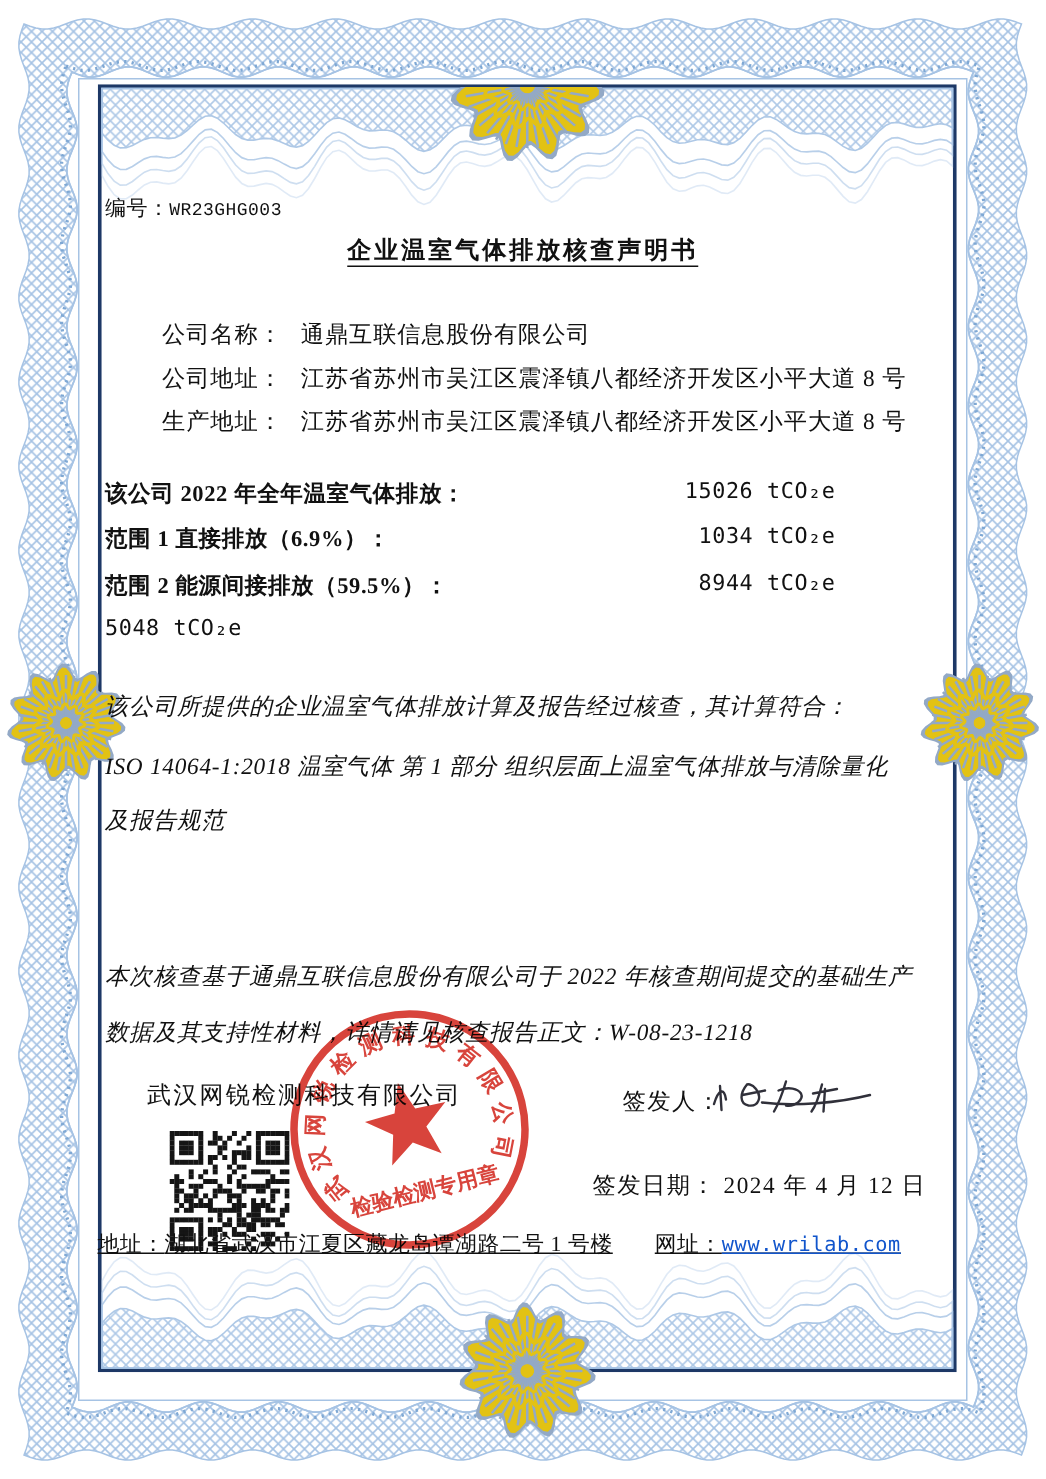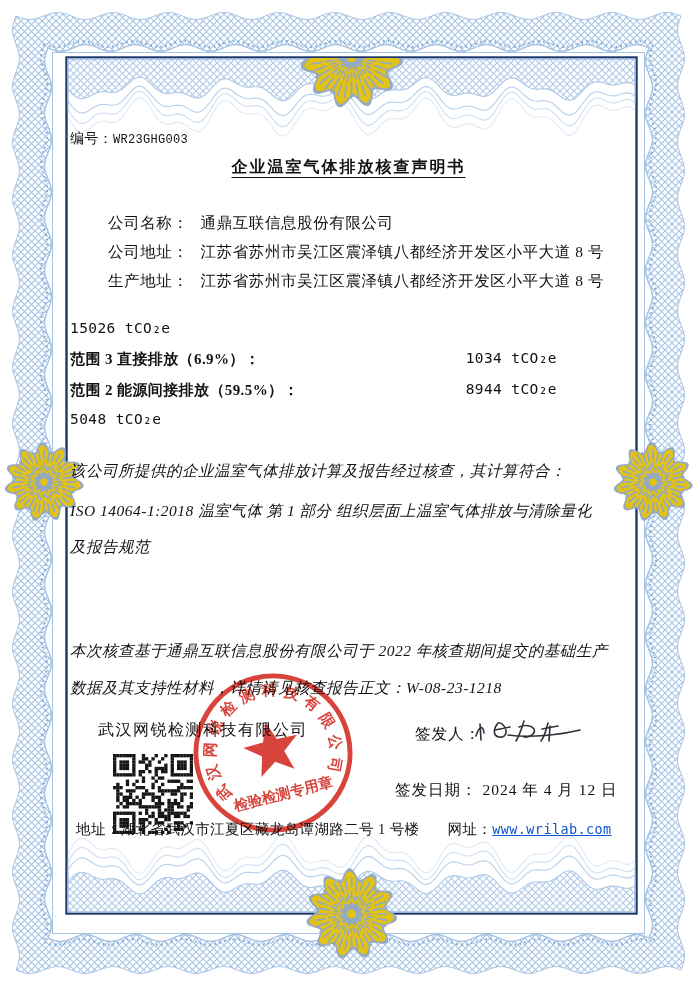--- a/index.html
+++ b/index.html
@@ -12,21 +12,21 @@
          letter-spacing:2px;text-decoration:underline;text-underline-offset:5px;}
   .field-row{left:82px;font-size:15.5px;letter-spacing:.6px;white-space:nowrap;}
   .field-row .flabel{display:inline-block;width:88px;margin-left:26px;}
   .em-row{left:70px;width:487px;display:flex;justify-content:space-between;
           font-weight:bold;font-size:15px;letter-spacing:.4px;white-space:nowrap;}
   .em-val{font-family:"DejaVu Sans Mono",monospace;font-weight:normal;font-size:14.5px;}
   .pline{left:70px;font-size:15.5px;letter-spacing:.5px;white-space:nowrap;font-style:italic;}
   .issuer{left:98px;top:720px;font-size:16px;letter-spacing:1.5px;}
   .signer{left:415px;top:724px;font-size:15.5px;letter-spacing:1px;}
   .datrow{left:395px;top:780px;font-size:15.5px;letter-spacing:1px;white-space:nowrap;}
-  .footer{left:76px;top:820px;font-size:14.5px;letter-spacing:.4px;white-space:nowrap;}
+  .footer{left:65px;top:820px;font-size:14.5px;letter-spacing:.4px;white-space:nowrap;text-decoration:underline;}
   .footer .weblabel{margin-left:28px;}
   .weblink{color:#1155cc;text-decoration:underline;font-family:"DejaVu Sans Mono",monospace;font-size:13.5px;}
   #qr{position:absolute;left:113px;top:754px;z-index:1;}
   #stamp{position:absolute;left:186px;top:666px;z-index:2;opacity:.87;mix-blend-mode:multiply;}
   #sig{position:absolute;left:468px;top:712px;z-index:1;}
 </style>
 </head>
 <body>
 
 <svg id="deco" width="697" height="986" viewBox="0 0 697 986">
@@ -233,24 +233,25 @@
 <div class="abs field-row" style="top:242px">
   <span class="flabel">公司地址：</span>
   <span>江苏省苏州市吴江区震泽镇八都经济开发区小平大道 8 号</span>
 </div>
 <div class="abs field-row" style="top:271px">
   <span class="flabel">生产地址：</span>
   <span>江苏省苏州市吴江区震泽镇八都经济开发区小平大道 8 号</span>
 </div>
 
 <div class="abs em-row" style="top:320px">
+  <span>该公司 2022 年全年温室气体排放：</span>
   <span class="em-val">15026 tCO₂e</span>
 </div>
 <div class="abs em-row" style="top:350px">
-  <span>范围 3 直接排放（6.9%）：</span>
+  <span>范围 1 直接排放（6.9%）：</span>
   <span class="em-val">1034 tCO₂e</span>
 </div>
 <div class="abs em-row" style="top:381px">
   <span>范围 2 能源间接排放（59.5%）：</span>
   <span class="em-val">8944 tCO₂e</span>
 </div>
 <div class="abs em-row" style="top:411px">
   <span class="em-val">5048 tCO₂e</span>
 </div>
 

